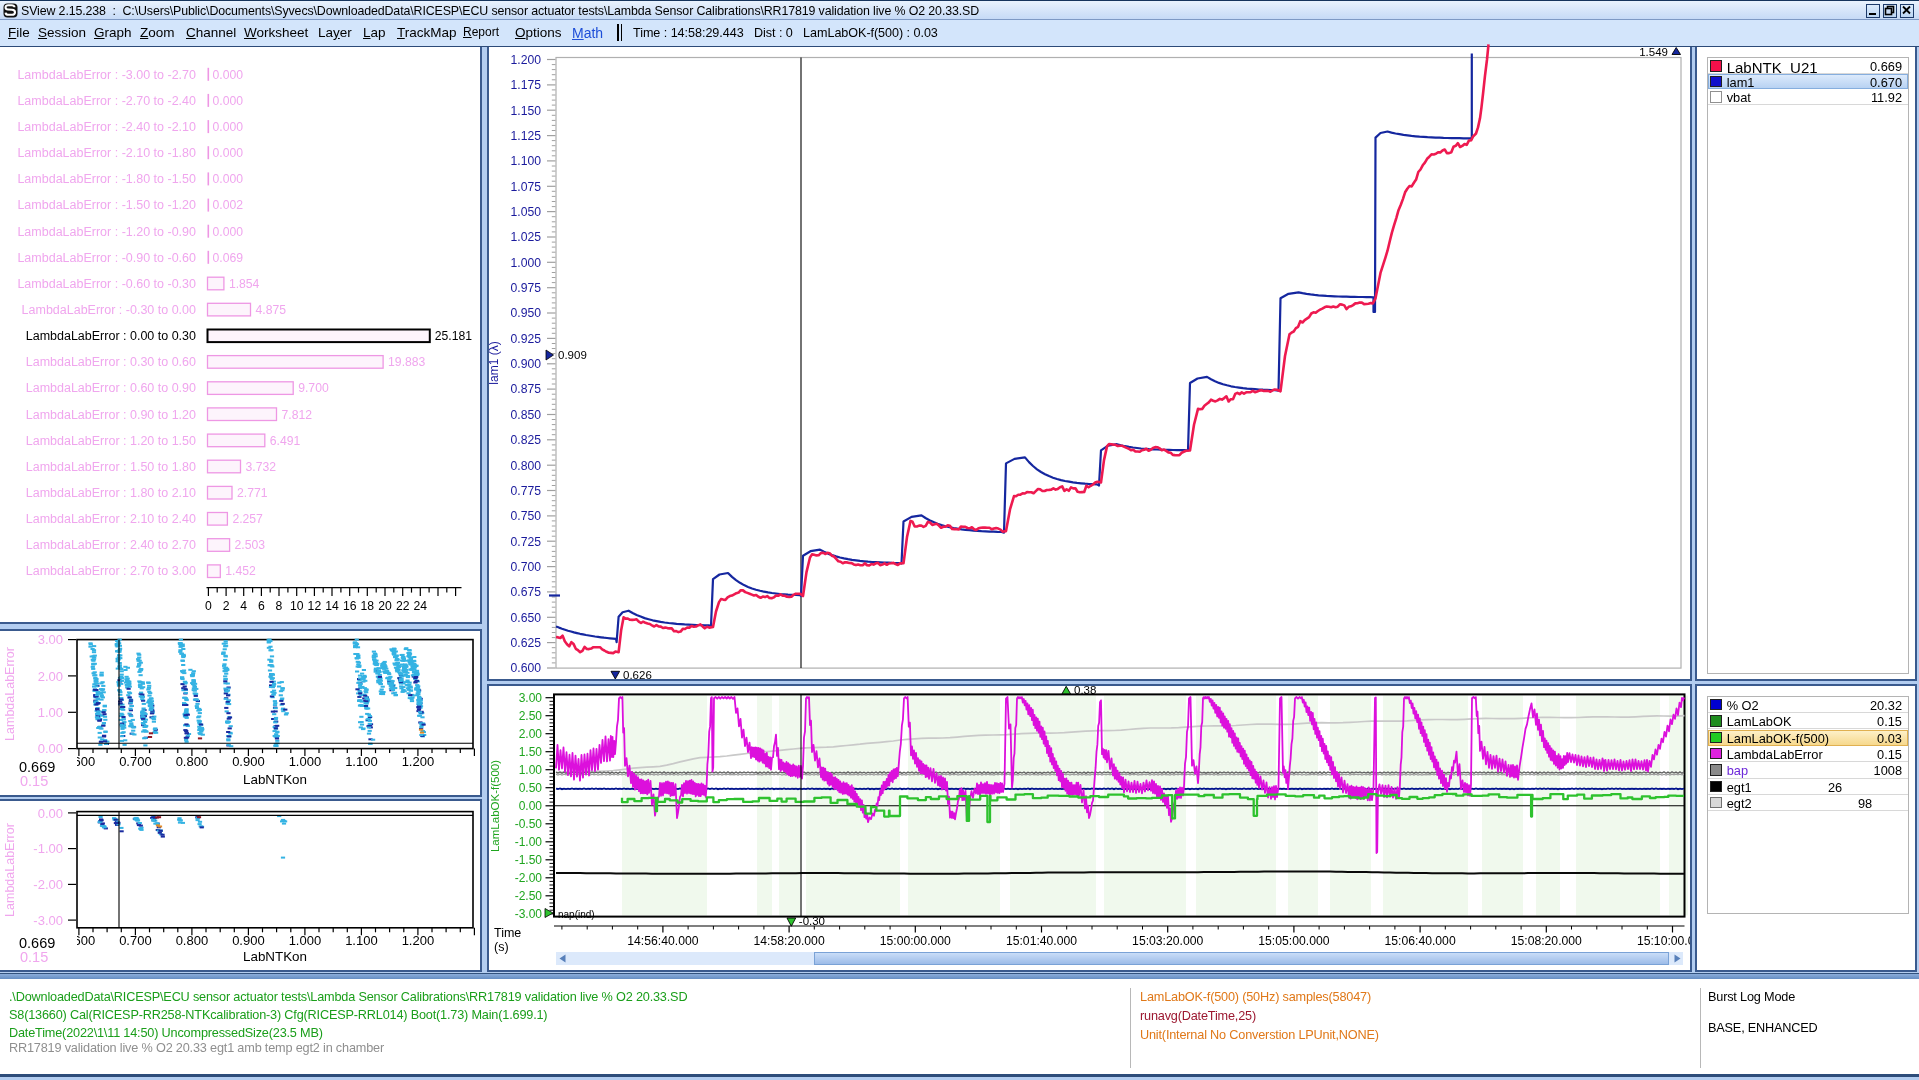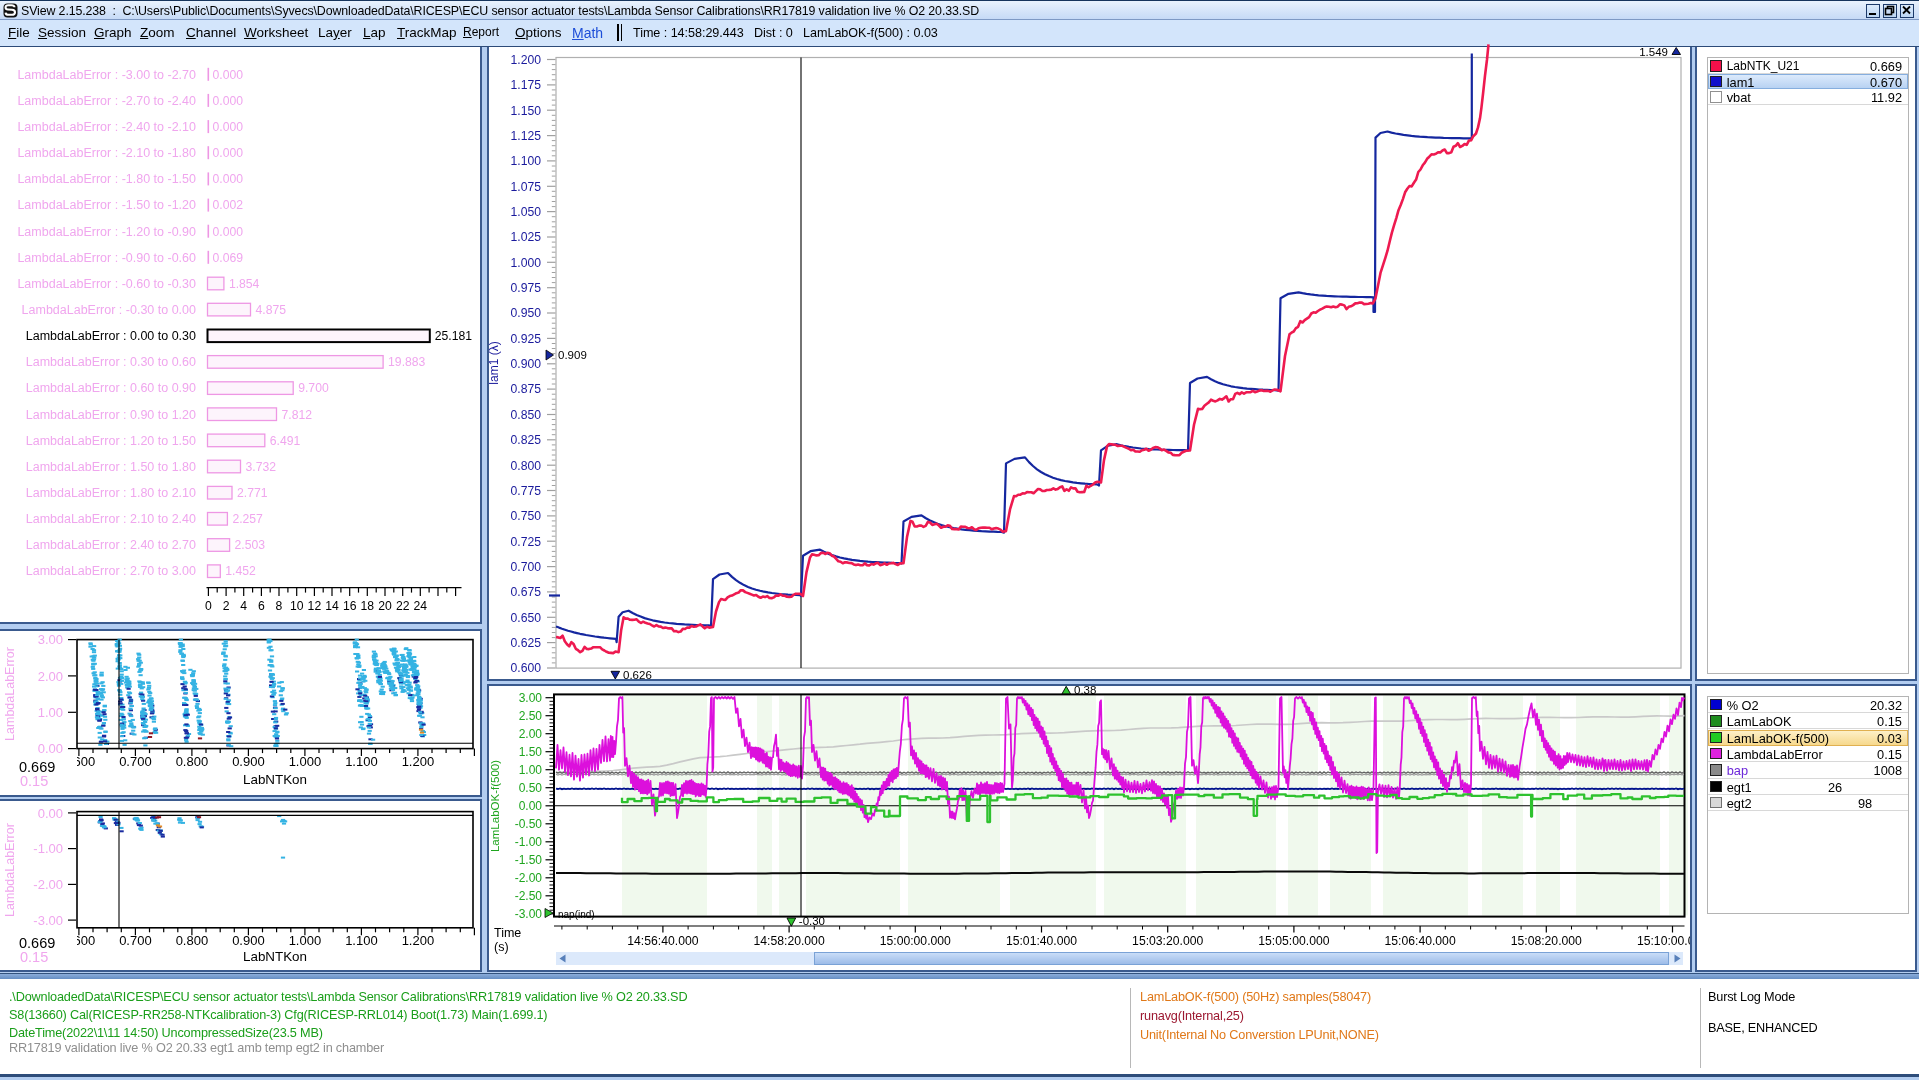--- a/index.html
+++ b/index.html
@@ -1904,21 +1904,21 @@
       <rect x="157.9" y="825.5" width="4.2" height="2.0" fill="#e08a28"></rect>
       <rect x="196.9" y="816.2" width="4.2" height="2.0" fill="#8f1a28"></rect>
       <rect x="280.9" y="856.6" width="4.2" height="2.0" fill="#35b3e3"></rect>
       <line x1="77.0" y1="815.4" x2="473.0" y2="815.4" stroke="#000" stroke-width="1.1"></line>
       <line x1="119" y1="811.6" x2="119" y2="927.8" stroke="#000" stroke-width="1.1"></line>
     </g>
   </svg>
 <div class="abs" style="left:1706.7px;top:57.4px;width:202.3px;height:616.6px;background:#fff;border:1px solid #b4b4b4"></div>
 <div class="abs" style="left:1707.7px;top:58.4px;width:200.3px;height:15.4px;border-bottom:1px solid #d8d8d8"></div>
 <div class="abs" style="left:1710.2px;top:60.4px;width:11.5px;height:11.5px;background:#f2104a;border:1px solid #202020"></div>
-<div class="abs" style="left:1726.7px;top:59.4px;font-size:12px;color:#000">LabNTK_U21</div>
+<div class="abs" style="left:1726.7px;top:59.4px;font-size:15px;color:#000">LabNTK_U21</div>
 <div class="abs" style="left:1828.0px;top:59.4px;width:74.0px;font-size:12.8px;color:#000;text-align:right">0.669</div>
 <div class="abs" style="left:1707.7px;top:73.8px;width:200.3px;height:15.4px;background:linear-gradient(#dceafc,#b8d2f2);border:1px solid #86aede"></div>
 <div class="abs" style="left:1710.2px;top:75.8px;width:11.5px;height:11.5px;background:#1010cc;border:1px solid #202020"></div>
 <div class="abs" style="left:1726.7px;top:74.8px;font-size:12.8px;color:#000">lam1</div>
 <div class="abs" style="left:1828.0px;top:74.8px;width:74.0px;font-size:12.8px;color:#000;text-align:right">0.670</div>
 <div class="abs" style="left:1707.7px;top:89.3px;width:200.3px;height:15.4px;border-bottom:1px solid #d8d8d8"></div>
 <div class="abs" style="left:1710.2px;top:91.3px;width:11.5px;height:11.5px;background:#ffffff;border:1px solid #909090"></div>
 <div class="abs" style="left:1726.7px;top:90.3px;font-size:12.8px;color:#000">vbat</div>
 <div class="abs" style="left:1828.0px;top:90.3px;width:74.0px;font-size:12.8px;color:#000;text-align:right">11.92</div>
 <div class="abs" style="left:1706.7px;top:695.8px;width:202.3px;height:218.2px;background:#fff;border:1px solid #b4b4b4"></div>
@@ -1959,16 +1959,16 @@
     <path d="M4.5 1.5 L10.5 5.5 L4.5 9.5 Z" fill="#5880ba"></path>
   </svg>
 <div class="abs" style="left:0;top:979px;width:1919px;height:98px;background:#fff;border-bottom:3px solid #2e4d7a"></div>
 <div class="abs" style="left:1130px;top:988px;width:1px;height:80px;background:#b8b8b8"></div>
 <div class="abs" style="left:1700px;top:988px;width:1px;height:80px;background:#b8b8b8"></div>
 <div class="abs" style="left:9px;top:989.8px;font-size:12.7px;letter-spacing:-0.18px;color:#1a9e1a">.\DownloadedData\RICESP\ECU sensor actuator tests\Lambda Sensor Calibrations\RR17819 validation live % O2 20.33.SD</div>
 <div class="abs" style="left:9px;top:1008.1px;font-size:12.7px;letter-spacing:-0.18px;color:#1a9e1a">S8(13660) Cal(RICESP-RR258-NTKcalibration-3) Cfg(RICESP-RRL014) Boot(1.73) Main(1.699.1)</div>
 <div class="abs" style="left:9px;top:1025.8px;font-size:12.7px;letter-spacing:-0.18px;color:#1a9e1a">DateTime(2022\1\11 14:50) UncompressedSize(23.5 MB)</div>
 <div class="abs" style="left:9px;top:1040.8px;font-size:12.7px;letter-spacing:-0.18px;color:#8f8f8f">RR17819 validation live % O2 20.33 egt1 amb temp egt2 in chamber</div>
 <div class="abs" style="left:1140px;top:989.8px;font-size:12.7px;letter-spacing:-0.18px;color:#e07818">LamLabOK-f(500) (50Hz) samples(58047)</div>
-<div class="abs" style="left:1140px;top:1008.8px;font-size:12.7px;letter-spacing:-0.18px;color:#9c1830">runavg(Internal,25)</div>
+<div class="abs" style="left:1140px;top:1008.8px;font-size:12.7px;letter-spacing:-0.18px;color:#9c1830">runavg(DateTime,25)</div>
 <div class="abs" style="left:1140px;top:1027.8px;font-size:12.7px;letter-spacing:-0.18px;color:#e07818">Unit(Internal No Converstion LPUnit,NONE)</div>
 <div class="abs" style="left:1140px;top:1084px;font-size:12.7px;letter-spacing:-0.18px;color:#404040">UnitGroup(MATHUG-LamLabOK-f(500))</div>
 <div class="abs" style="left:1708px;top:989.8px;font-size:12.7px;letter-spacing:-0.18px;color:#000">Burst Log Mode</div>
 <div class="abs" style="left:1708px;top:1020.8px;font-size:12.7px;letter-spacing:-0.18px;color:#000">BASE, ENHANCED</div>
 </body></html>

